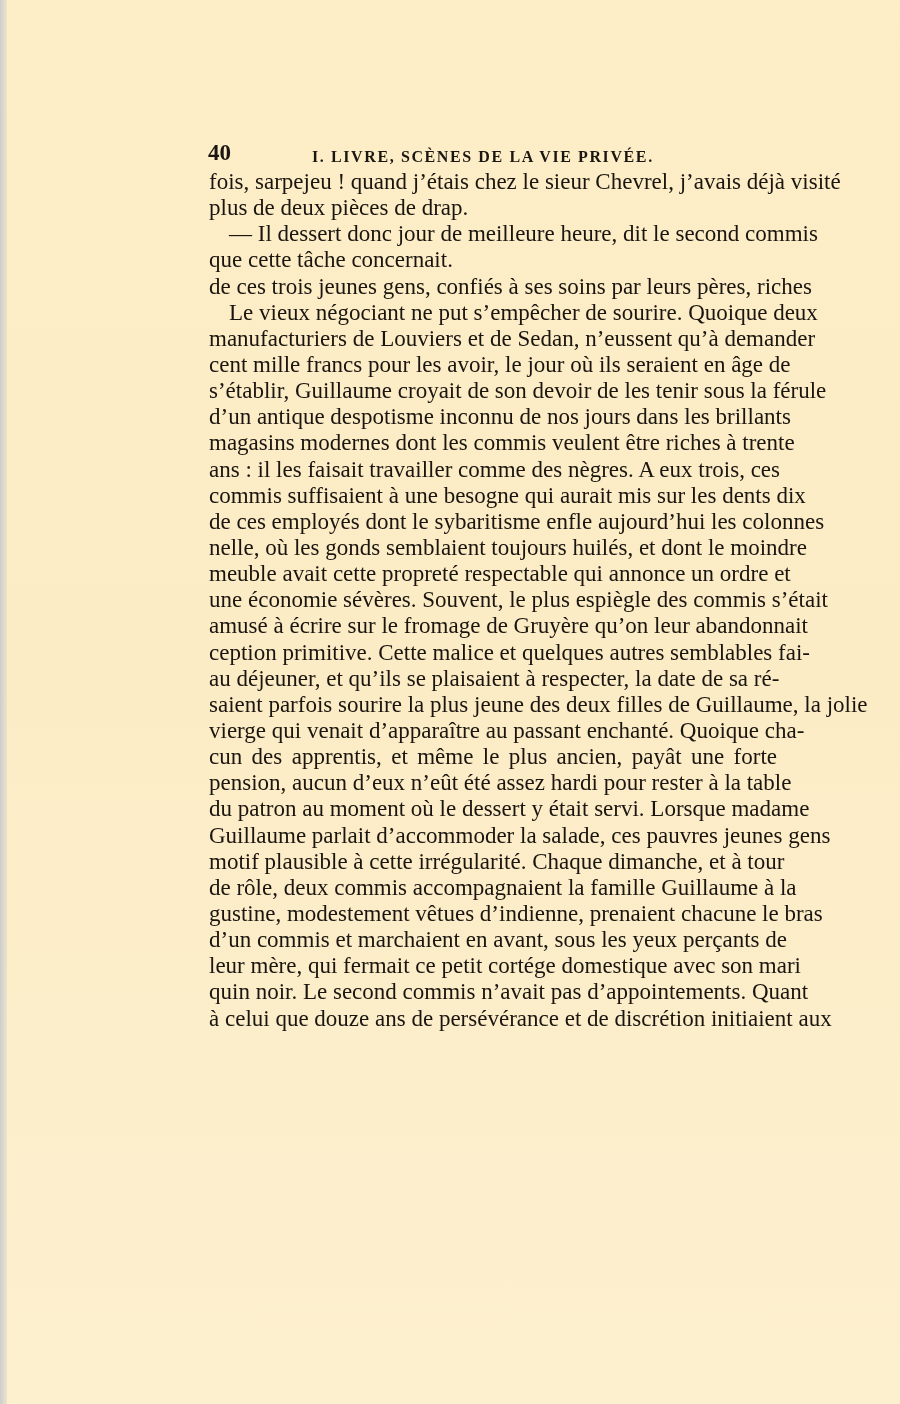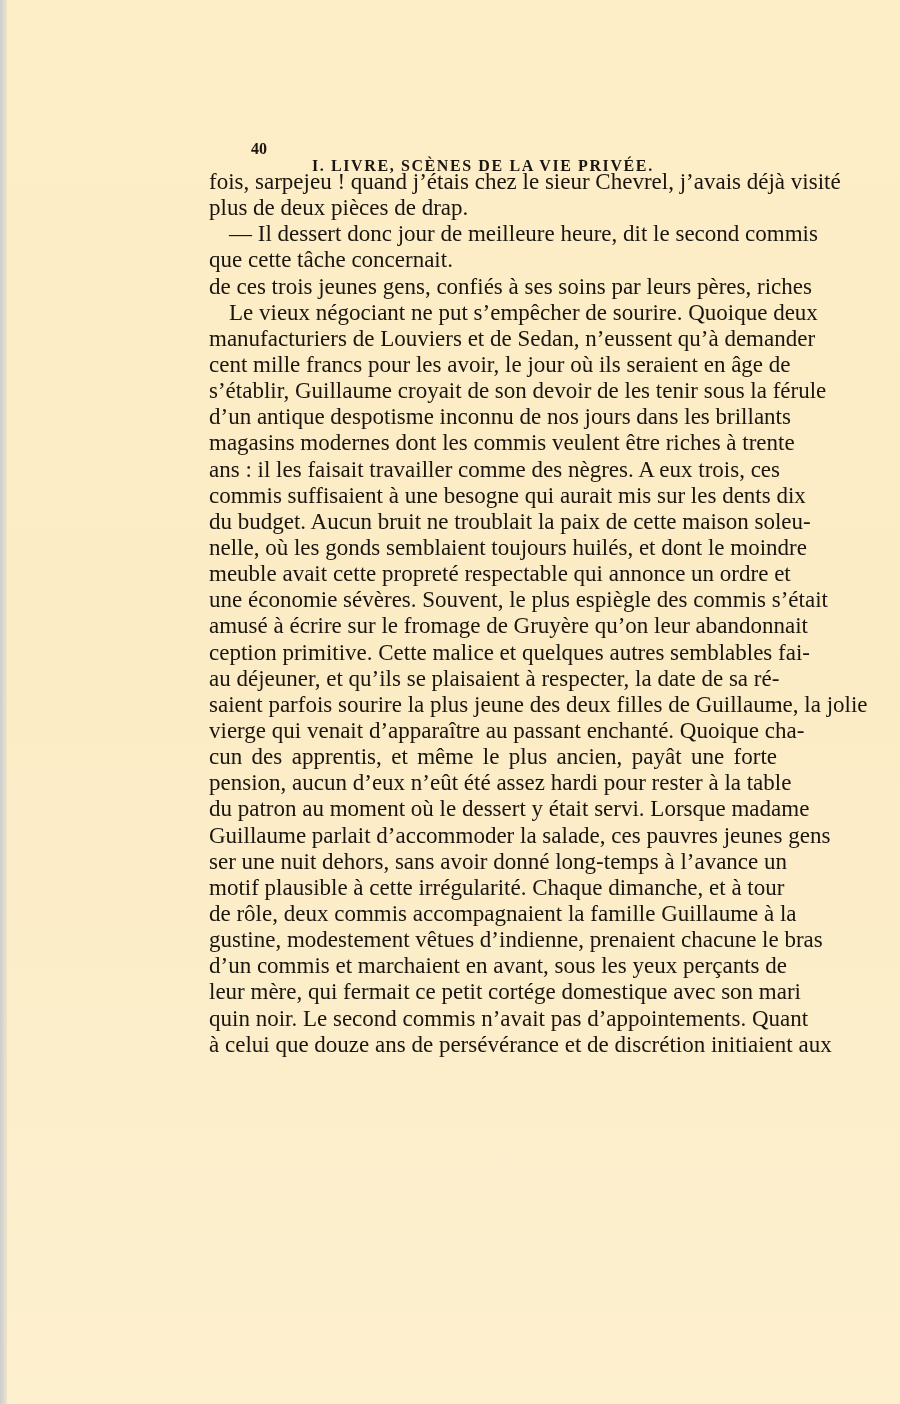--- a/index.html
+++ b/index.html
@@ -27,27 +27,26 @@
       top: 140px;
       left: 208px;
       width: 570px;
       height: 26px;
       font-family: "Liberation Serif", "DejaVu Serif", serif;
       color: #1b1610;
     }
     .page-number {
       position: absolute;
       left: 0; top: 0;
-      font-size: 16px;
+      font-size: 23px;
       font-weight: bold;
-      margin-left: 43px;
     }
     .header-title {
       position: absolute;
-      left: 104px; top: 17px;
+      left: 104px; top: 8px;
       font-size: 16px;
       font-weight: bold;
       letter-spacing: 1.6px;
       text-transform: uppercase;
     }
     .text-block {
       position: absolute;
       top: 169px;
       left: 209px;
       width: 568px;
@@ -89,34 +88,33 @@
       <span class="line last">que cette tâche concernait.</span>
       <span class="line">de ces trois jeunes gens, confiés à ses soins par leurs pères, riches</span>
       <span class="line indent">Le vieux négociant ne put s’empêcher de sourire. Quoique deux</span>
       <span class="line">manufacturiers de Louviers et de Sedan, n’eussent qu’à demander</span>
       <span class="line">cent mille francs pour les avoir, le jour où ils seraient en âge de</span>
       <span class="line">s’établir, Guillaume croyait de son devoir de les tenir sous la férule</span>
       <span class="line">d’un antique despotisme inconnu de nos jours dans les brillants</span>
       <span class="line">magasins modernes dont les commis veulent être riches à trente</span>
       <span class="line">ans : il les faisait travailler comme des nègres. A eux trois, ces</span>
       <span class="line">commis suffisaient à une besogne qui aurait mis sur les dents dix</span>
-      <span class="line">du budget. Aucun bruit ne troublait la paix de cette maison soleu-</span>
+      <span class="line">de ces employés dont le sybaritisme enfle aujourd’hui les colonnes</span>
       <span class="line">nelle, où les gonds semblaient toujours huilés, et dont le moindre</span>
       <span class="line">meuble avait cette propreté respectable qui annonce un ordre et</span>
       <span class="line">une économie sévères. Souvent, le plus espiègle des commis s’était</span>
       <span class="line">amusé à écrire sur le fromage de Gruyère qu’on leur abandonnait</span>
       <span class="line">ception primitive. Cette malice et quelques autres semblables fai-</span>
       <span class="line">au déjeuner, et qu’ils se plaisaient à respecter, la date de sa ré-</span>
       <span class="line">saient parfois sourire la plus jeune des deux filles de Guillaume, la jolie</span>
       <span class="line">vierge qui venait d’apparaître au passant enchanté. Quoique cha-</span>
       <span class="line">cun des apprentis, et même le plus ancien, payât une forte</span>
       <span class="line">pension, aucun d’eux n’eût été assez hardi pour rester à la table</span>
       <span class="line">du patron au moment où le dessert y était servi. Lorsque madame</span>
       <span class="line">Guillaume parlait d’accommoder la salade, ces pauvres jeunes gens</span>
-      <span class="line">ser une nuit dehors, sans avoir donné long-temps à l’avance un</span>
       <span class="line">motif plausible à cette irrégularité. Chaque dimanche, et à tour</span>
       <span class="line">de rôle, deux commis accompagnaient la famille Guillaume à la</span>
       <span class="line">gustine, modestement vêtues d’indienne, prenaient chacune le bras</span>
       <span class="line">d’un commis et marchaient en avant, sous les yeux perçants de</span>
       <span class="line">leur mère, qui fermait ce petit cortége domestique avec son mari</span>
       <span class="line">quin noir. Le second commis n’avait pas d’appointements. Quant</span>
       <span class="line">à celui que douze ans de persévérance et de discrétion initiaient aux</span>
     </div>
 </div>
 

